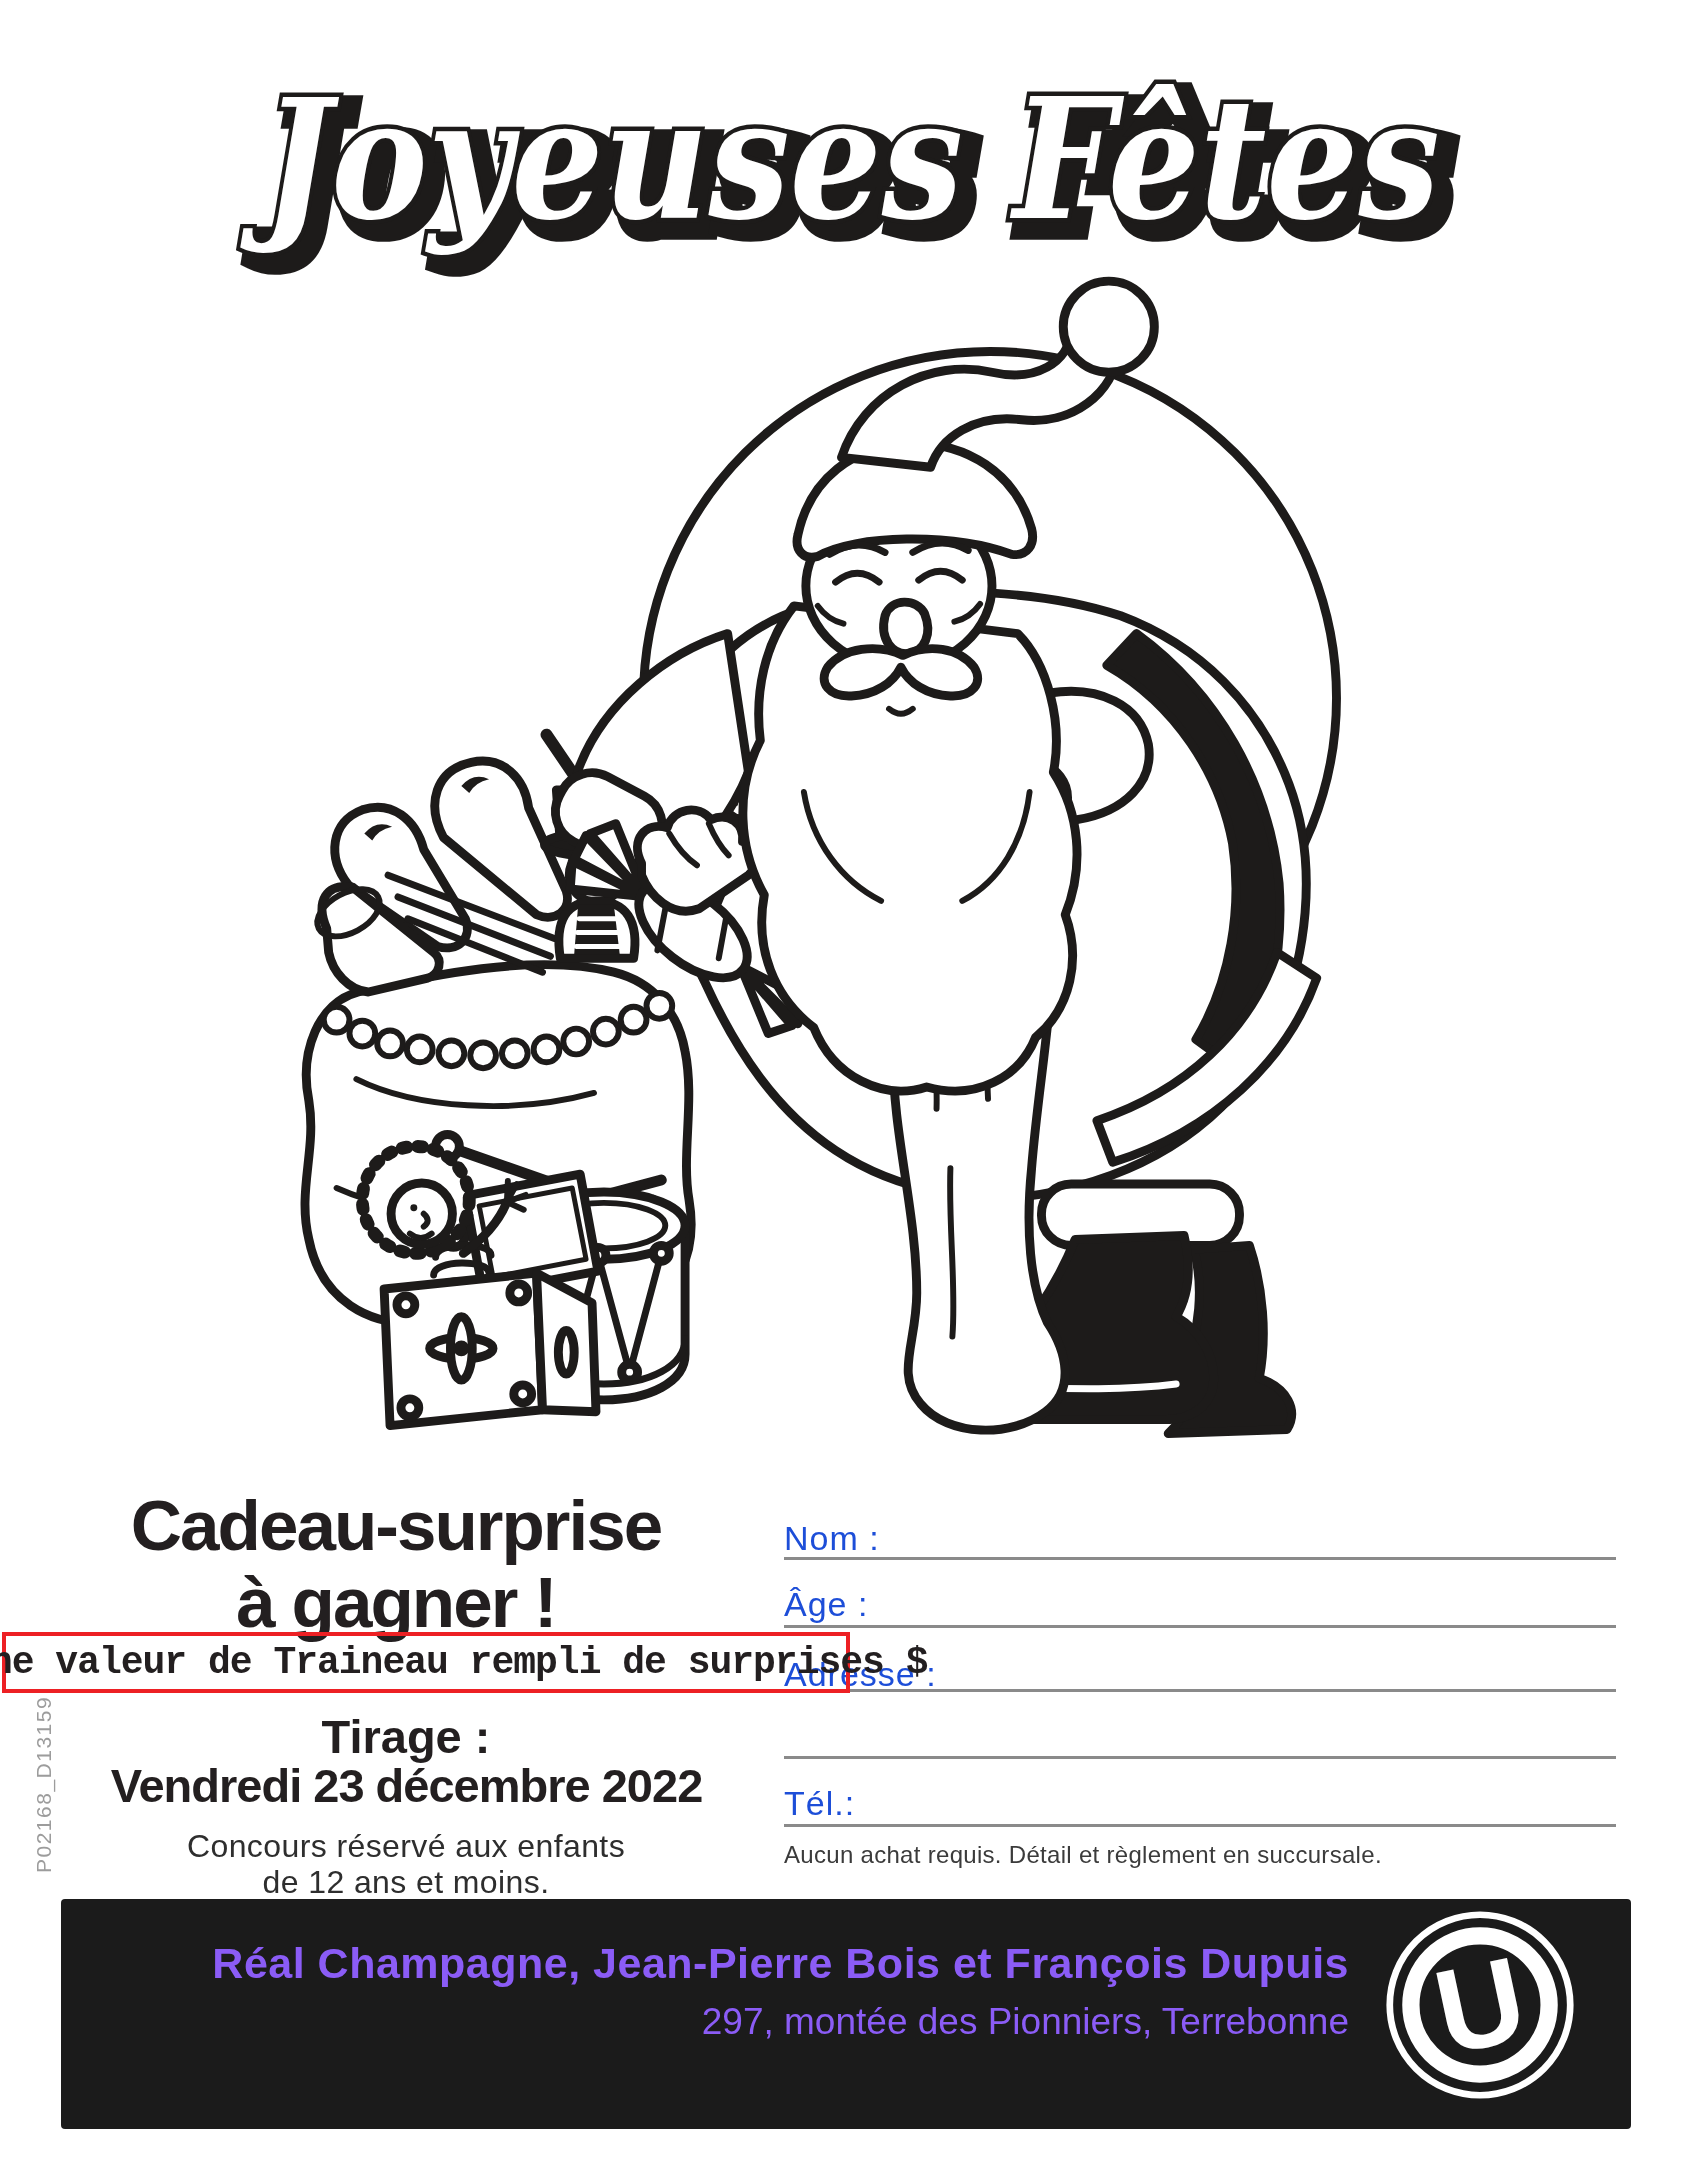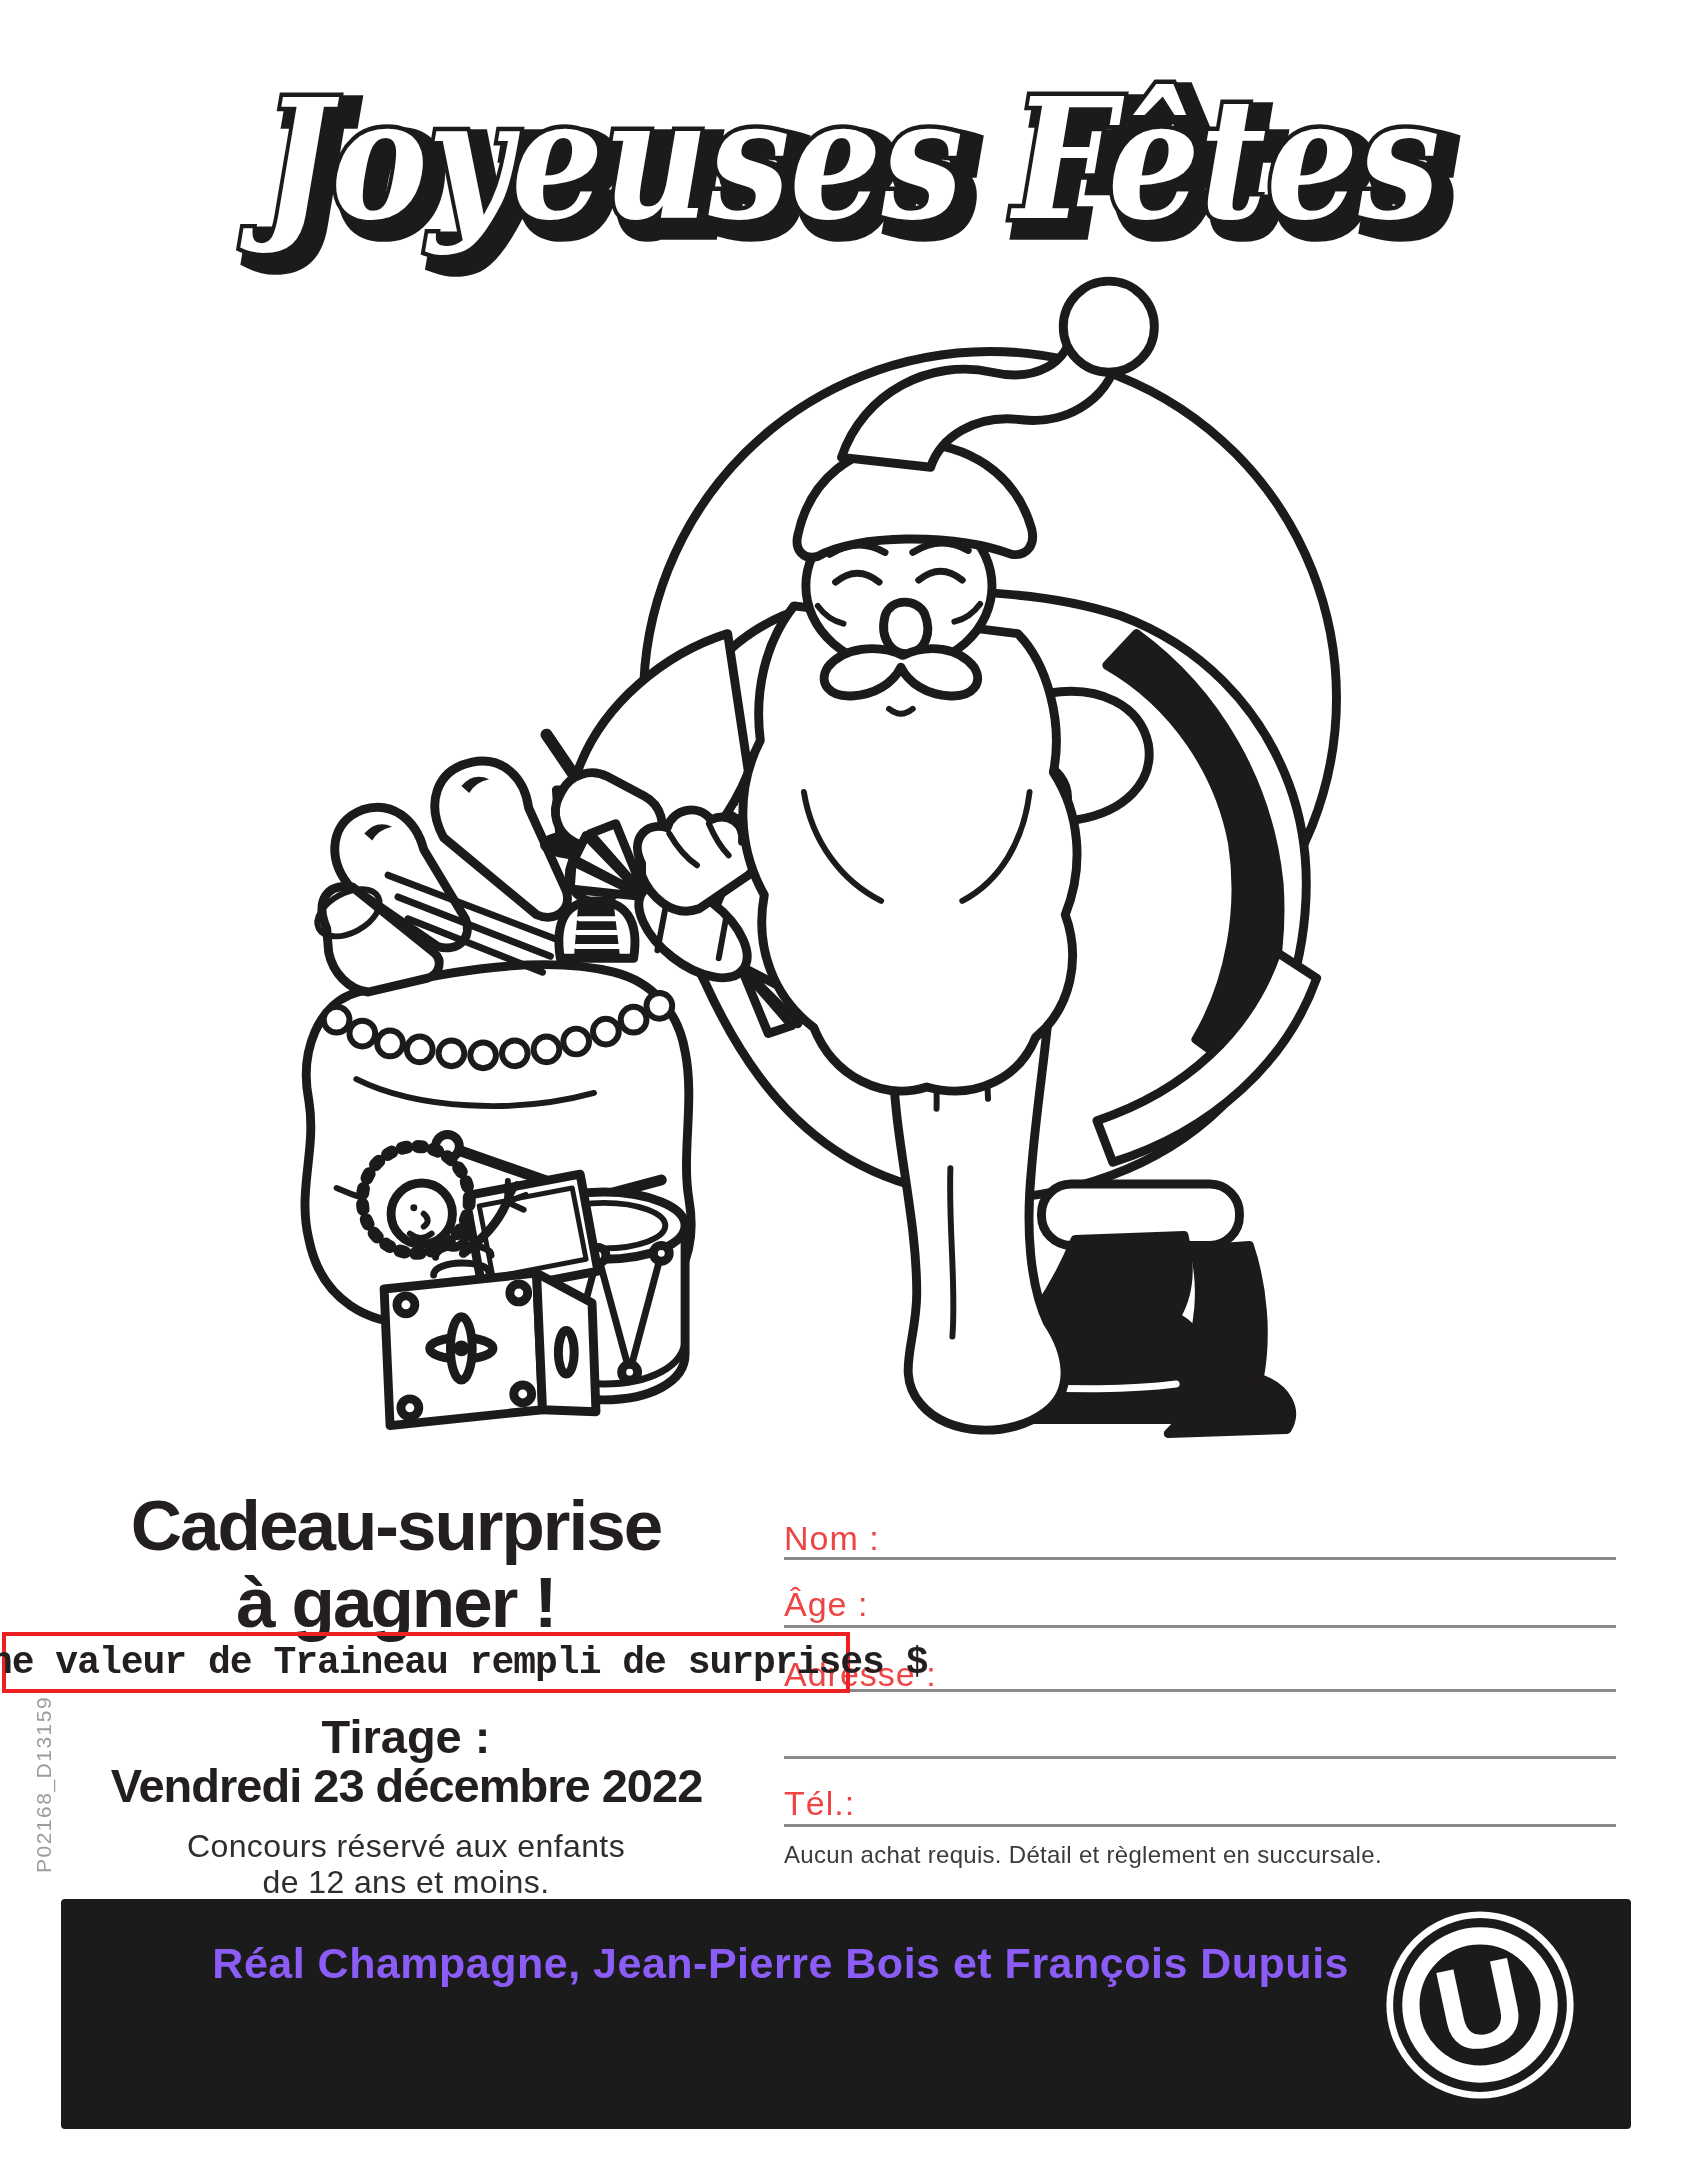--- a/index.html
+++ b/index.html
@@ -28,21 +28,21 @@
   .note1{position:absolute;left:89px;top:1828px;width:634px;text-align:center;
          font-size:32px;color:#2e2e2e;letter-spacing:0.4px;}
   .note2{position:absolute;left:89px;top:1864px;width:634px;text-align:center;
          font-size:32px;color:#2e2e2e;letter-spacing:0.4px;}
 
   
   .vcode{position:absolute;left:32px;top:1715px;height:158px;writing-mode:vertical-rl;
          transform:rotate(180deg);font-size:21px;color:#9c9c9c;letter-spacing:1.5px;}
 
   
-  .form-label{position:absolute;font-size:34px;color:#ef4444;letter-spacing:1px;}
+  .form-label{position:absolute;font-size:34px;color:#1d4ed8;letter-spacing:1px;}
   .lbl-0{left:784px;top:1519px;}
   .lbl-1{left:784px;top:1585px;}
   .lbl-2{left:784px;top:1655px;}
   .lbl-3{left:784px;top:1784px;}
   .form-line{position:absolute;left:784px;width:832px;height:0;border-bottom:3px solid #8a8a8a;}
   .ln-0{top:1557px;}.ln-1{top:1625px;}.ln-2{top:1689px;}.ln-3{top:1756px;}.ln-4{top:1824px;}
   .disclaimer{position:absolute;left:784px;top:1841px;font-size:24px;color:#3b3b3b;
               letter-spacing:0.3px;}
 
   
@@ -245,20 +245,21 @@
   <div class="form-line ln-4"></div>
   <div class="disclaimer">Aucun achat requis. Détail et règlement en succursale.</div>
 
   <div class="value-box">
     <span>d’une valeur de Traineau rempli de surprises $</span>
   </div>
 
   <div class="footer-bar"></div>
   <div class="footer-text">
     <div class="f-line1">Réal Champagne, Jean-Pierre Bois et François Dupuis</div>
+    <div class="f-line2">297, montée des Pionniers, Terrebonne</div>
   </div>
   <div class="footer-logo">
     <svg width="192" height="192" viewBox="0 0 200 200">
       <circle cx="100" cy="100" r="94" fill="none" stroke="#fff" stroke-width="7"></circle>
       <circle cx="100" cy="100" r="72" fill="none" stroke="#fff" stroke-width="18"></circle>
       <text x="100" y="144" text-anchor="middle" font-size="125" font-weight="bold" fill="#fff" transform="rotate(-12 100 100)">U</text>
     </svg>
   </div>
 
 </div>

